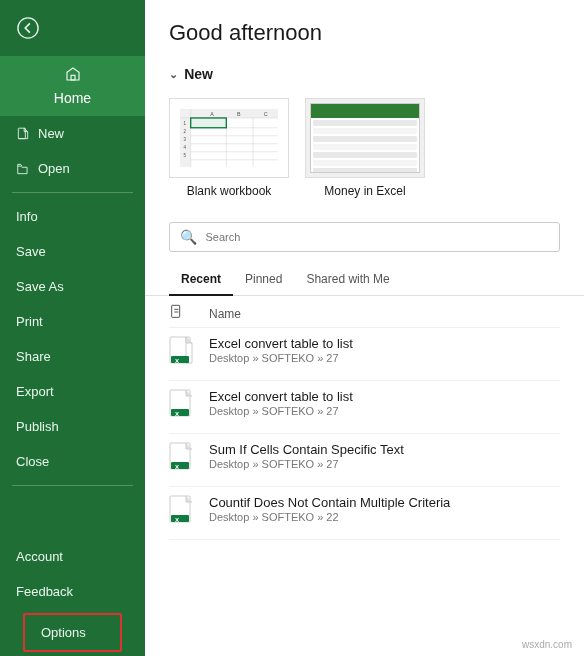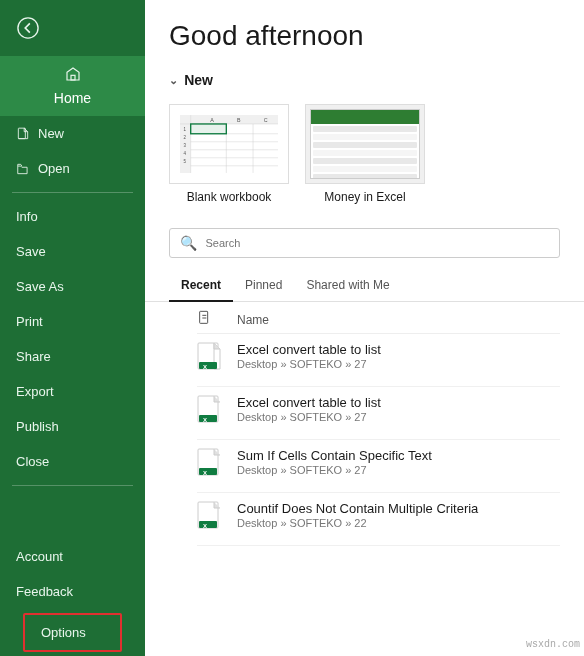--- a/index.html
+++ b/index.html
@@ -77,21 +77,21 @@
     
     .main {
       flex: 1;
       background: #fff;
       overflow-y: auto;
       padding: 0;
     }
 
     .main-header {
       padding: 20px 24px 12px 24px;
-      font-size: 28px;
+      font-size: 22px;
       font-weight: 300;
       color: #1a1a1a;
     }
 
     .section-title {
       display: flex;
       align-items: center;
       gap: 6px;
       padding: 8px 24px;
       font-size: 14px;
@@ -221,21 +221,20 @@
 
     .tab.active {
       color: #1a1a1a;
       border-bottom: 2px solid #1a1a1a;
       font-weight: 600;
     }
 
     
     .file-list {
       padding: 0 24px;
-      margin-left: 28px;
     }
 
     .file-list-header {
       display: flex;
       align-items: center;
       gap: 10px;
       padding: 8px 0 4px 0;
       font-size: 12px;
       color: #555;
       border-bottom: 1px solid #eee;
@@ -274,24 +273,23 @@
     .file-path {
       font-size: 11px;
       color: #777;
       margin-top: 1px;
     }
 
     
     .watermark {
       position: fixed;
       bottom: 6px;
-      right: 4px;
+      right: 12px;
       font-size: 10px;
       color: #aaa;
-      font-family: Liberation Mono, monospace;
     }
   </style>
 </head>
 <body>
 
 <div class="sidebar">
 
   <div class="sidebar-back">
     <svg viewBox="0 0 24 24">
       <circle cx="12" cy="12" r="11" fill="none" stroke="#e8f5ec" stroke-width="1.5"></circle>

